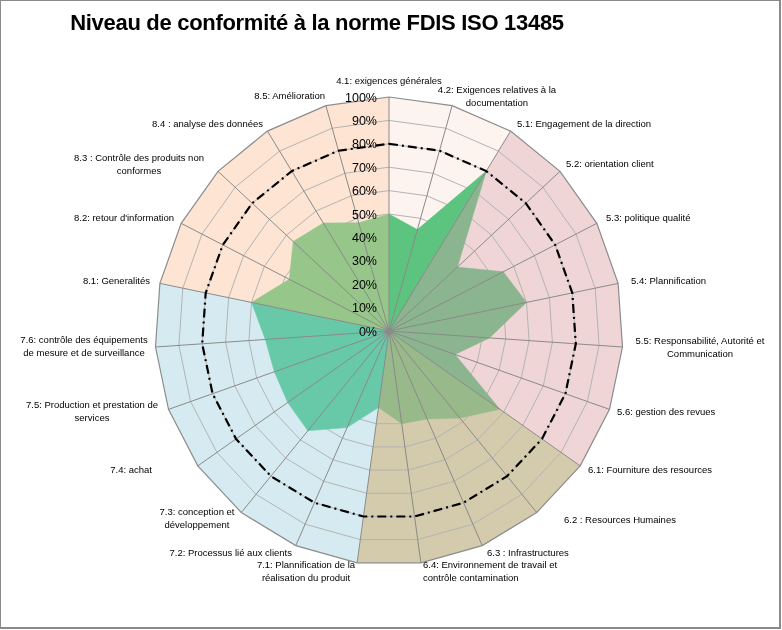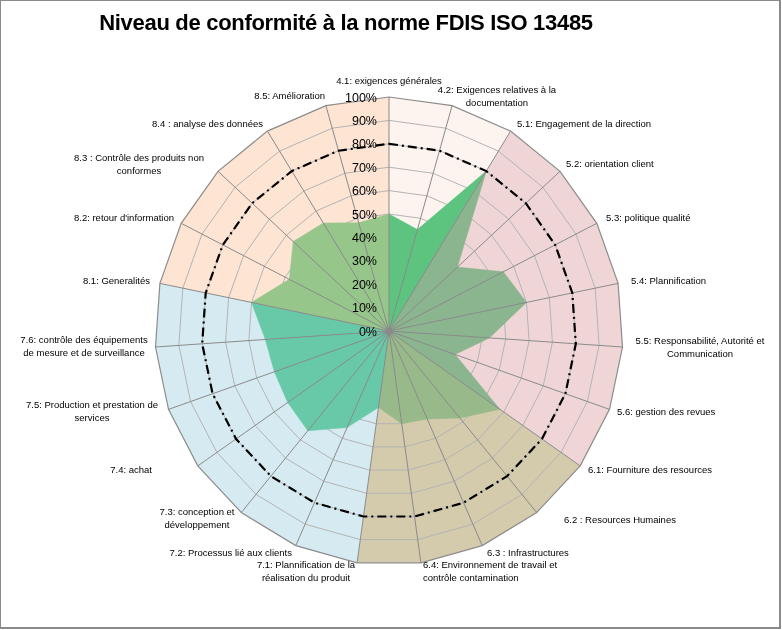--- a/index.html
+++ b/index.html
@@ -1,18 +1,18 @@
 <!DOCTYPE html>
 <html><head>
 <meta charset="utf-8">
 <style>
   html, body { margin: 0; padding: 0; background: #ffffff; }
   body { width: 782px; height: 630px; overflow: hidden; position: relative; font-family: "Liberation Sans", sans-serif; }
   .frame { position: absolute; left: 0; top: 0; width: 778px; height: 626px; border: 2px solid #8a8a8a; border-top-width: 1px; border-left-width: 1px; background: #fff; }
-  .title { position: absolute; left: 0; top: 10px; width: 634px; text-align: center; font-size: 22px; font-weight: bold; color: #000; letter-spacing: -0.3px; padding-left: 29px; }
+  .title { position: absolute; left: 0; top: 10px; width: 634px; text-align: center; font-size: 22px; font-weight: bold; color: #000; letter-spacing: -0.3px; }
   svg.chart { position: absolute; left: 0; top: 0; }
   .axis-label { font-family: "Liberation Sans", sans-serif; font-size: 9.5px; fill: #000; }
   .tick-label { font-family: "Liberation Sans", sans-serif; font-size: 12.5px; fill: #000; }
 </style>
 </head>
 <body>
 
 <div class="frame"></div>
 <div class="title">Niveau de conformité à la norme FDIS ISO 13485</div>
 

